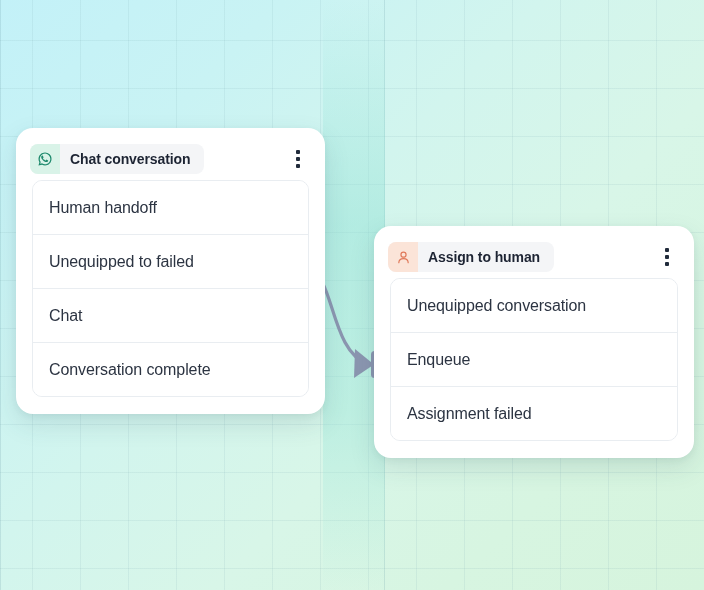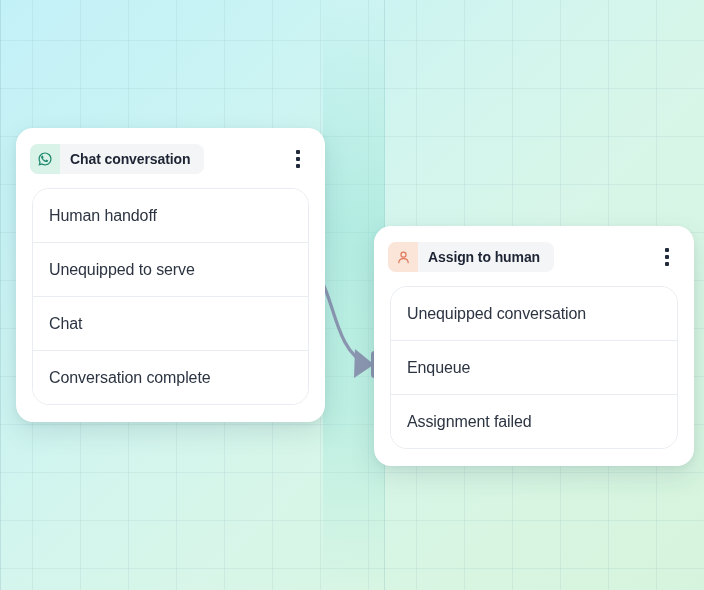--- a/index.html
+++ b/index.html
@@ -116,23 +116,23 @@
   }
   .kebab i {
     display: block;
     width: 3.6px;
     height: 3.6px;
     border-radius: 1px;
     background: #212b3b;
   }
 
   .card-list {
-    margin: 14px 16px 17px 16px;
+    margin: 6px 16px 17px 16px;
     border: 1px solid #e9edf1;
-    border-radius: 17px;
+    border-radius: 10px;
     overflow: hidden;
     background: #fff;
   }
   .list-row {
     padding: 0 16px;
     height: 53px;
     display: flex;
     align-items: center;
     font-size: 16px;
     color: #2c3442;
@@ -209,21 +209,21 @@
       </div>
       <div class="kebab">
         <i></i>
           <i></i>
           <i></i>
       </div>
     </div>
 
     <div class="card-list">
       <div class="list-row">Human handoff</div>
-      <div class="list-row">Unequipped to serve</div>
+      <div class="list-row">Unequipped to failed</div>
       <div class="list-row">Chat</div>
       <div class="list-row">Conversation complete</div>
     </div>
   </div>
 
   <div class="node-card" id="card-assign">
     <div class="card-header">
       <div class="header-pill">
         <span class="pill-icon person">
           <svg width="17" height="17" viewBox="0 0 24 24" aria-hidden="true">

